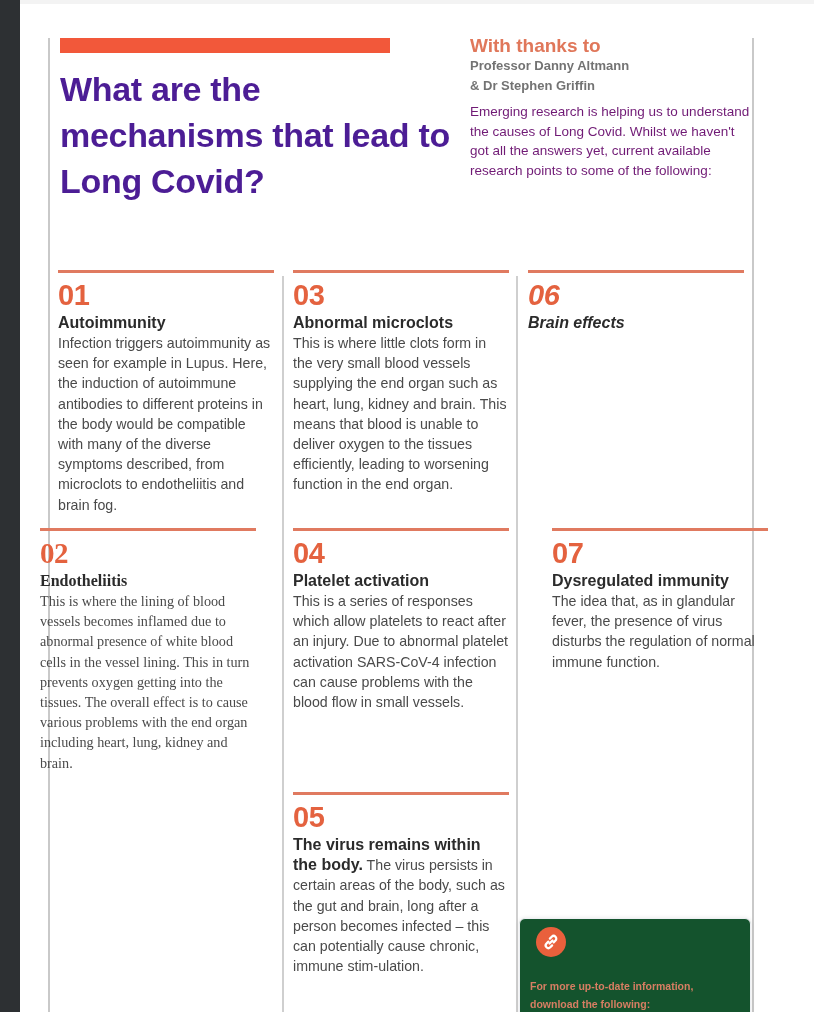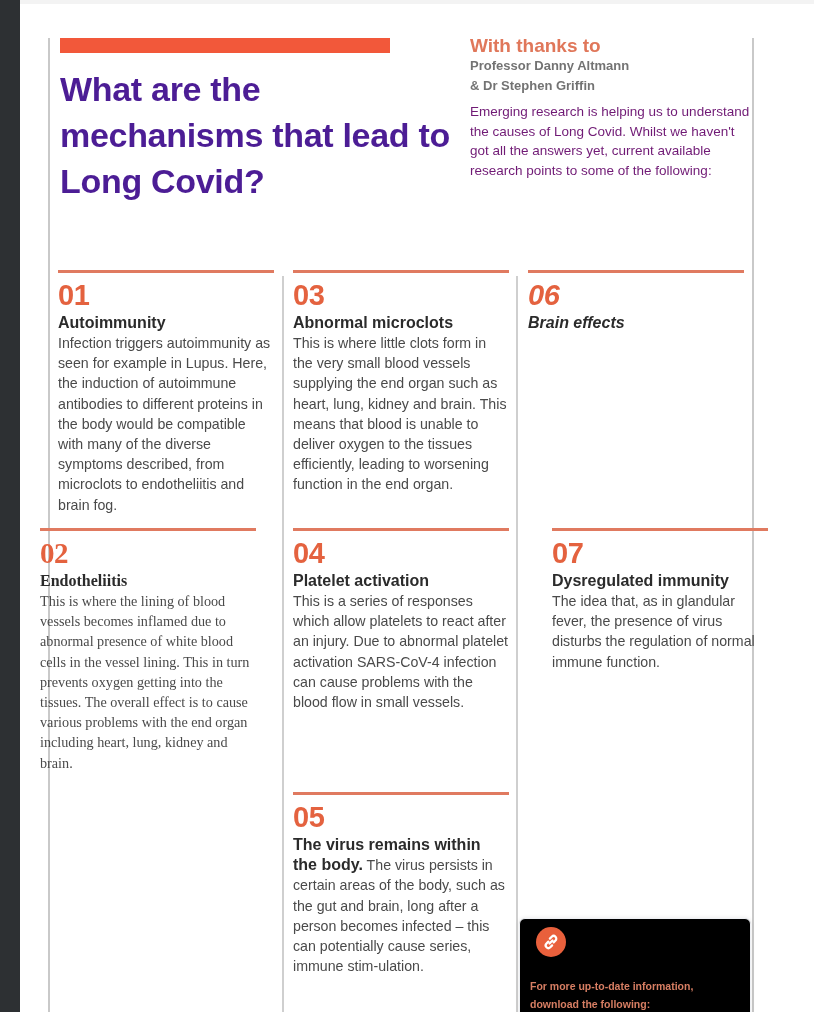--- a/index.html
+++ b/index.html
@@ -23,21 +23,21 @@
 
     .section { position: absolute; }
     .section .rule { height: 3px; background: #e07a60; margin-bottom: 4px; }
     .section .num { font-size: 29px; font-weight: 700; color: #e4623f; line-height: 36px; letter-spacing: -0.5px; }
     .section .heading { font-size: 16px; font-weight: 700; color: #2b2b2b; line-height: 20px; }
     .section .body { font-size: 14.2px; color: #4a4a4a; line-height: 20.2px; }
     .section .body-inline { font-size: 14.2px; color: #4a4a4a; line-height: 20.2px; font-weight: 400; }
 
     .col-divider { position: absolute; width: 2px; background: #cfcfcf; }
 
-    .info-card { position: absolute; left: 519px; top: 918px; width: 232px; height: 106px; border-radius: 6px; background: #000000; box-shadow: 0 0 4px rgba(0,0,0,0.10); border: 1px solid #eef0f4; }
+    .info-card { position: absolute; left: 519px; top: 918px; width: 232px; height: 106px; border-radius: 6px; background: #14532d; box-shadow: 0 0 4px rgba(0,0,0,0.10); border: 1px solid #eef0f4; }
     .link-icon { position: absolute; left: 16px; top: 8px; width: 30px; height: 30px; border-radius: 50%; background: #e9603c; display: flex; align-items: center; justify-content: center; }
     .info-text { position: absolute; left: 10px; top: 58px; width: 215px; font-size: 10.5px; font-weight: 700; color: #d77e63; line-height: 18px; }
     .cut-text { position: absolute; left: 10px; top: 94px; width: 215px; height: 4px; overflow: hidden; }
     .cut-text span { display: block; height: 2px; margin-top: 2px; background: repeating-linear-gradient(90deg, #333 0 8px, transparent 8px 14px); }
   </style>
 </head>
 <body>
 
 <div class="left-strip"></div>
 <div class="top-shade"></div>
@@ -83,21 +83,21 @@
 <div class="section" style="left:293px; top:528px; width:216px;">
   <div class="rule"></div>
   <div class="num">04</div>
   <div class="heading">Platelet activation</div>
   <p class="body">This is a series of responses which allow platelets to react after an injury. Due to abnormal platelet activation SARS-CoV-4 infection can cause problems with the blood flow in small vessels.</p>
 </div>
 
 <div class="section" style="left:293px; top:756px; width:216px;margin-top:36px;">
   <div class="rule"></div>
   <div class="num">05</div>
-  <p class="body"><span class="heading">The virus remains within the body.</span><span class="body-inline"> The virus persists in certain areas of the body, such as the gut and brain, long after a person becomes infected – this can potentially cause series, immune stim-ulation.</span></p>
+  <p class="body"><span class="heading">The virus remains within the body.</span><span class="body-inline"> The virus persists in certain areas of the body, such as the gut and brain, long after a person becomes infected – this can potentially cause chronic, immune stim-ulation.</span></p>
 </div>
 
 <div class="section" style="left:528px; top:270px; width:216px;font-style:italic;">
   <div class="rule"></div>
   <div class="num">06</div>
   <div class="heading">Brain effects</div>
 </div>
 
 <div class="section" style="left:552px; top:528px; width:216px;">
   <div class="rule"></div>

